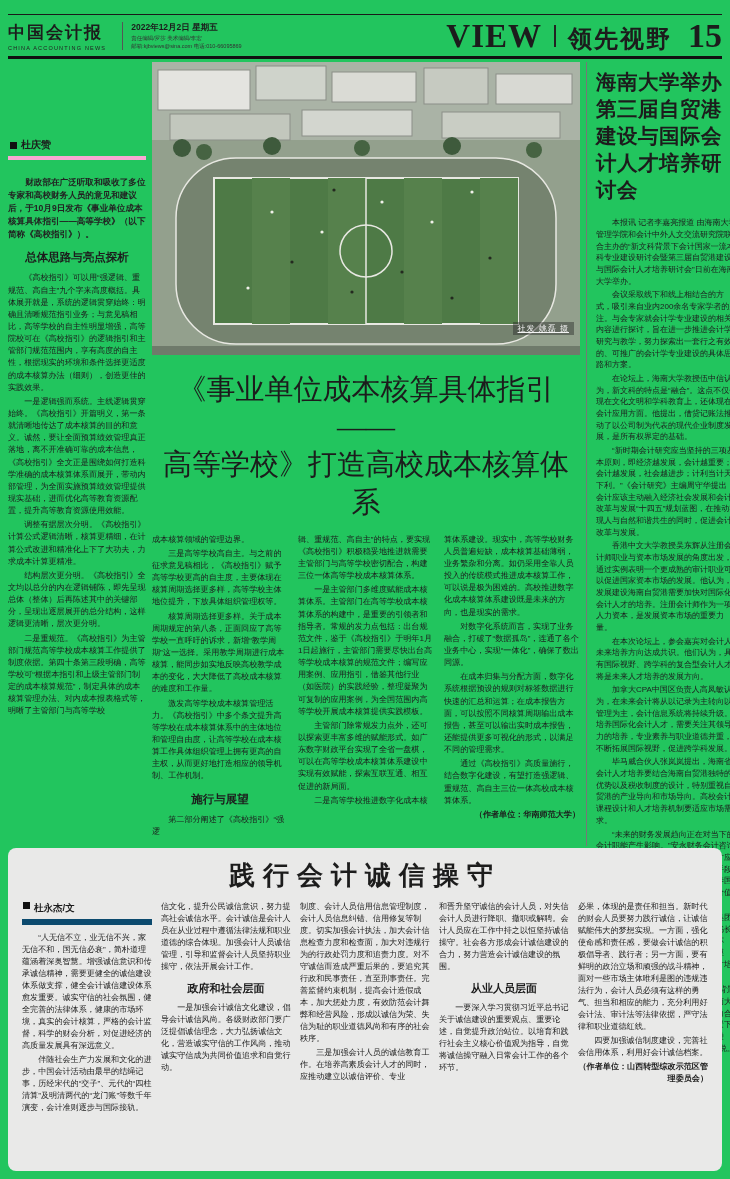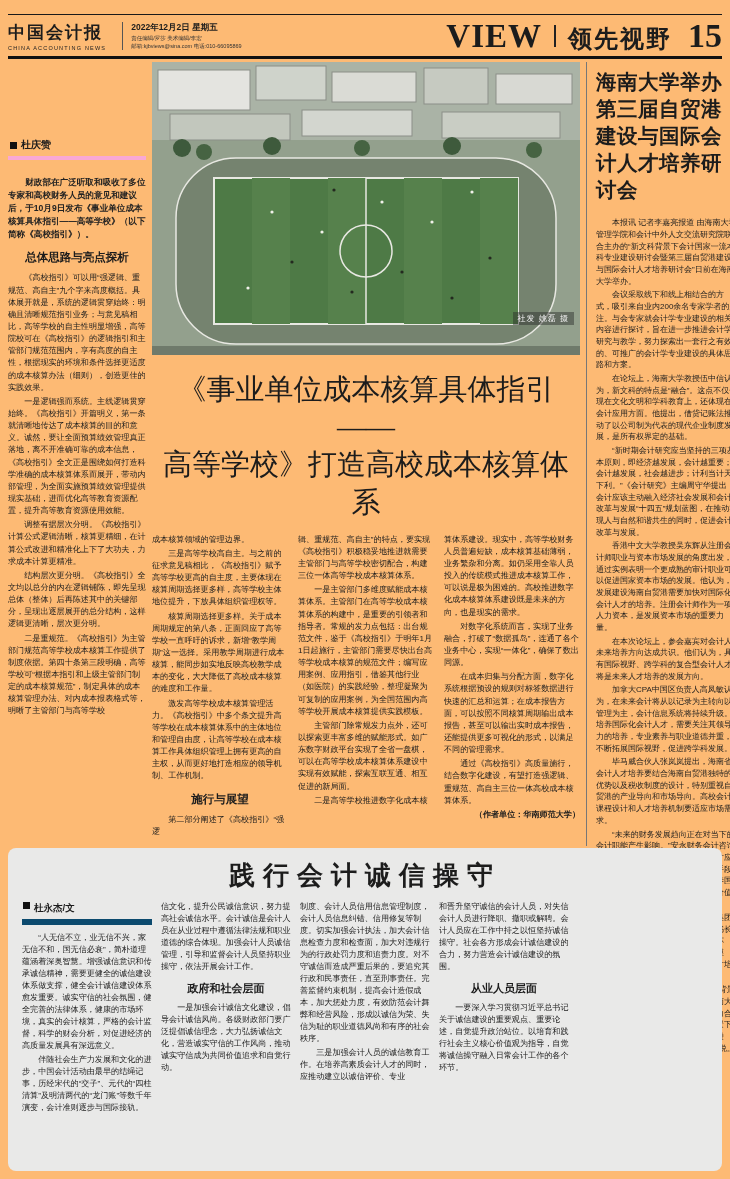--- a/index.html
+++ b/index.html
@@ -1,17 +1,17 @@
 <!DOCTYPE html>
 <html><head>
 <meta charset="utf-8">
 <style>
   html,body{margin:0;padding:0;}
   body{width:730px;height:1179px;background:#f4f4f2;font-family:"Liberation Sans",sans-serif;color:#1c1c1c;}
-  .page{position:relative;width:730px;height:1179px;background:#fdba74;overflow:hidden;}
+  .page{position:relative;width:730px;height:1179px;background:#22c55e;overflow:hidden;}
   .top-rule{position:absolute;top:14px;left:8px;right:8px;height:1px;background:#1a1a1a;}
   .thick-rule{position:absolute;top:56px;left:8px;right:8px;height:3px;background:#111;}
   
   .masthead{position:absolute;top:17px;left:8px;right:8px;height:38px;display:flex;align-items:center;}
   .logo-block{display:flex;flex-direction:column;justify-content:center;padding-right:8px;}
   .logo-cn{font-size:17px;font-weight:900;letter-spacing:2px;font-family:"Liberation Serif",serif;}
   .logo-en{font-size:5.5px;letter-spacing:1.2px;color:#222;margin-top:1px;}
   .mast-vr{width:1px;height:28px;background:#555;margin:0 8px;}
   .date-block{display:flex;flex-direction:column;justify-content:center;gap:1px;}
   .date-line{font-size:8.5px;font-weight:bold;}
@@ -27,21 +27,21 @@
   .byline-box{border-bottom:4px solid #f9a8d4;padding:2px 0 4px 2px;font-size:10px;font-weight:bold;display:flex;align-items:center;gap:4px;margin-bottom:16px;}
   .sq{width:7px;height:7px;background:#111;display:inline-block;flex:none;}
   .intro{font-size:8.6px;line-height:1.5;font-weight:600;color:#222;text-indent:2em;margin:0 0 10px;}
   .subhead{font-size:11.5px;font-weight:900;text-align:center;margin:9px 0 7px;text-indent:0;}
   .para,.cont,.author-unit{font-size:8.1px;line-height:1.5;margin:0 0 2px;}
   .para{text-indent:2em;}
   .cont{text-indent:0;}
   .author-unit{text-align:right;font-weight:600;}
   .center{width:428px;flex:none;margin:0 6px 0 6px;}
   .photo-wrap{position:relative;width:428px;height:293px;overflow:hidden;background:#8fa08b;}
-  .photo-caption{position:absolute;right:6px;top:250px;background:rgba(40,40,40,.45);color:#f4f4f4;font-size:8px;padding:1px 5px;letter-spacing:1px;}
+  .photo-caption{position:absolute;right:6px;top:260px;background:rgba(40,40,40,.45);color:#f4f4f4;font-size:8px;padding:1px 5px;letter-spacing:1px;text-decoration:underline;}
   .headline{margin:16px 2px 12px;text-align:center;font-family:"Liberation Serif",serif;font-size:29px;line-height:1.3;font-weight:400;letter-spacing:0px;}
   .body-cols{display:flex;gap:10px;height:366px;overflow:hidden;}
   .bcol{width:136px;flex:none;overflow:hidden;}
   .sidebar{width:152px;flex:none;border-left:1px solid #777;padding-left:9px;box-sizing:border-box;}
   .sidebar-title{font-size:20.5px;line-height:1.32;font-weight:900;margin:6px 0 14px;letter-spacing:.5px;}
   .sidebar .para{font-size:8px;line-height:1.46;}
   
   .bottom-box{position:absolute;top:848px;left:8px;width:714px;height:323px;background:#e9e9e8;border-radius:8px;box-sizing:border-box;padding:8px 14px 10px;}
   .bottom-title{text-align:center;font-size:26px;font-weight:900;letter-spacing:8px;margin:2px 0 8px;}
   .bottom-cols{display:flex;gap:9px;height:258px;overflow:hidden;}
@@ -208,15 +208,20 @@
         </div>
       <div class="bottom-col">
           <p class="cont">制度、会计人员信用信息管理制度，会计人员信息纠错、信用修复等制度。切实加强会计执法，加大会计信息检查力度和检查面，加大对违规行为的行政处罚力度和追责力度。对不守诚信而造成严重后果的，要追究其行政和民事责任，直至刑事责任。完善监督约束机制，提高会计造假成本，加大惩处力度，有效防范会计舞弊和经营风险，形成以诚信为荣、失信为耻的职业道德风尚和有序的社会秩序。</p>
           <p class="para">三是加强会计人员的诚信教育工作。在培养高素质会计人才的同时，应推动建立以诚信评价、专业</p>
         </div>
       <div class="bottom-col">
           <p class="cont">和晋升坚守诚信的会计人员，对失信会计人员进行降职、撤职或解聘。会计人员应在工作中持之以恒坚持诚信操守。社会各方形成会计诚信建设的合力，努力营造会计诚信建设的氛围。</p>
           <p class="subhead">从业人员层面</p>
           <p class="para">一要深入学习贯彻习近平总书记关于诚信建设的重要观点、重要论述，自觉提升政治站位。以培育和践行社会主义核心价值观为指导，自觉将诚信操守融入日常会计工作的各个环节。</p>
         </div>
+      <div class="bottom-col">
+          <p class="cont">必果，体现的是责任和担当。新时代的财会人员要努力践行诚信，让诚信赋能伟大的梦想实现。一方面，强化使命感和责任感，要做会计诚信的积极倡导者、践行者；另一方面，要有鲜明的政治立场和顽强的战斗精神，面对一些市场主体唯利是图的违规违法行为，会计人员必须有这样的勇气、担当和相应的能力，充分利用好会计法、审计法等法律依据，严守法律和职业道德红线。</p>
+          <p class="para">四要加强诚信制度建设，完善社会信用体系，利用好会计诚信档案。</p>
+          <p class="author-unit">（作者单位：山西转型综改示范区管理委员会）</p>
+        </div>
     </div>
   </section>
 </div>
 
 </body></html>

